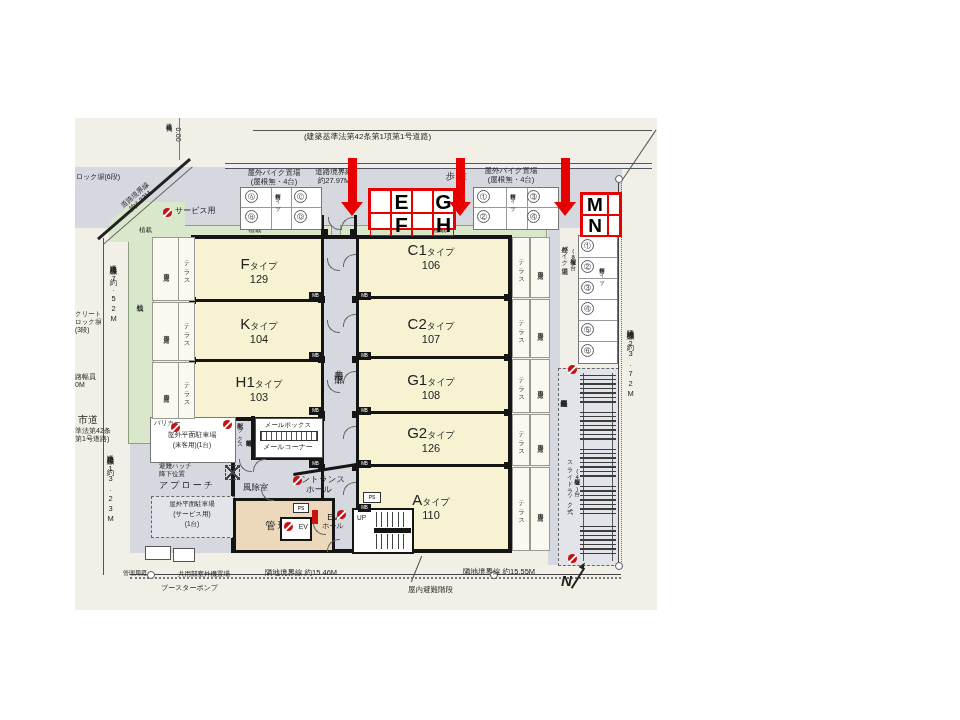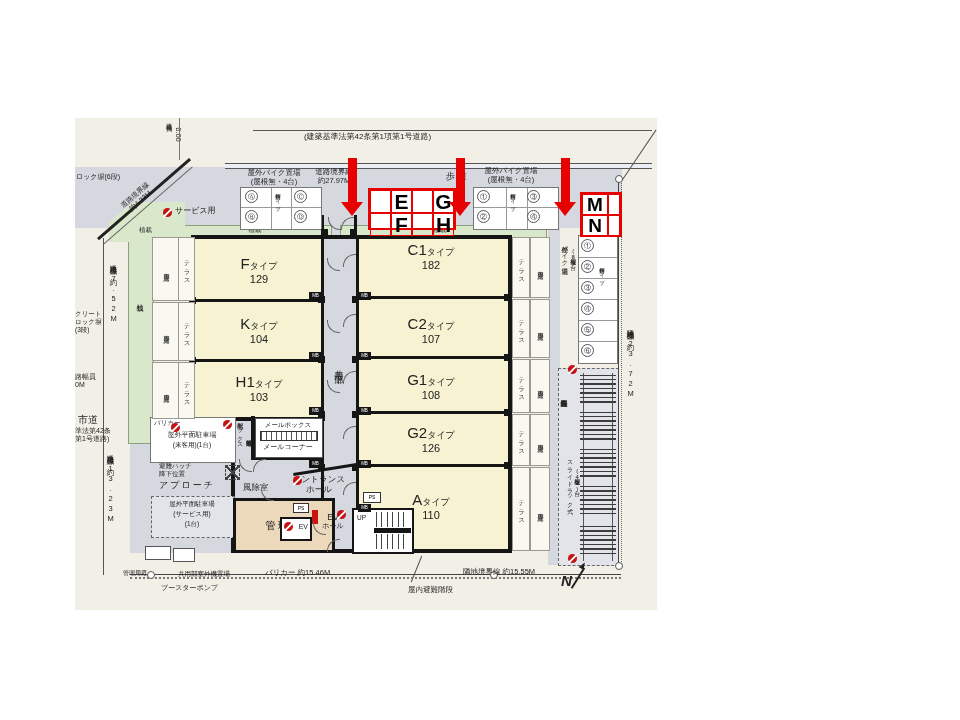--- a/index.html
+++ b/index.html
@@ -83,21 +83,21 @@
   <div class="lb ctr" style="left:149px;top:196px;width:70px">
     <span style="font-size:15px">K</span><span style="font-size:9px">タイプ</span>
     <div style="font-size:11px">104</div>
   </div>
   <div class="lb ctr" style="left:149px;top:254px;width:70px">
     <span style="font-size:15px">H1</span><span style="font-size:9px">タイプ</span>
     <div style="font-size:11px">103</div>
   </div>
   <div class="lb ctr" style="left:321px;top:122px;width:70px">
     <span style="font-size:15px">C1</span><span style="font-size:9px">タイプ</span>
-    <div style="font-size:11px">182</div>
+    <div style="font-size:11px">106</div>
   </div>
   <div class="lb ctr" style="left:321px;top:196px;width:70px">
     <span style="font-size:15px">C2</span><span style="font-size:9px">タイプ</span>
     <div style="font-size:11px">107</div>
   </div>
   <div class="lb ctr" style="left:321px;top:252px;width:70px">
     <span style="font-size:15px">G1</span><span style="font-size:9px">タイプ</span>
     <div style="font-size:11px">108</div>
   </div>
   <div class="lb ctr" style="left:321px;top:305px;width:70px">
@@ -287,21 +287,21 @@
 
   <div class="ab" style="left:55px;top:456px;width:491px;height:1px;background:#444"></div>
   <div class="ab" style="left:55px;top:459px;width:491px;height:0;border-top:2px dotted #777"></div>
   <div class="ab" style="left:72px;top:453px;width:6px;height:6px;border:1px solid #555;border-radius:50%;background:#fff"></div>
   <div class="ab" style="left:415px;top:453px;width:6px;height:6px;border:1px solid #555;border-radius:50%;background:#fff"></div>
   <div class="ab" style="left:70px;top:428px;width:24px;height:12px;background:#fff;border:1px solid #555"></div>
   <div class="ab" style="left:98px;top:430px;width:20px;height:12px;background:#fff;border:1px solid #555"></div>
   <div class="lb" style="left:48px;top:452px;font-size:6px">管理用庭</div>
   <div class="lb" style="left:103px;top:452px;font-size:6.5px">共用部室外機置場</div>
   <div class="lb" style="left:86px;top:466px;font-size:7px">ブースターポンプ</div>
-  <div class="lb" style="left:190px;top:450px;font-size:7.5px">バリカー 約15.46M</div>
+  <div class="lb" style="left:190px;top:450px;font-size:7.5px">隣地境界線 約15.46M</div>
   <div class="lb" style="left:388px;top:449px;font-size:7.5px">隣地境界線 約15.55M</div>
   <div class="ab" style="left:486px;top:446px;width:26px;height:28px">
     <div class="ab" style="left:16px;top:2px;width:1.5px;height:24px;background:#222;transform:rotate(32deg)"></div>
     <div class="ab" style="left:19px;top:-2px;width:0;height:0;border-left:3.5px solid transparent;border-right:3.5px solid transparent;border-bottom:7px solid #222;transform:rotate(32deg)"></div>
     <span class="lb" style="left:0;top:8px;font-size:15px;font-style:italic;font-weight:bold">N</span>
   </div>
 
  <div class="pier" style="left: 243px; top: 178px;"></div>
       <div class="pier" style="left: 277px; top: 178px;"></div>
       <div class="pier" style="left: 243px; top: 238px;"></div>

